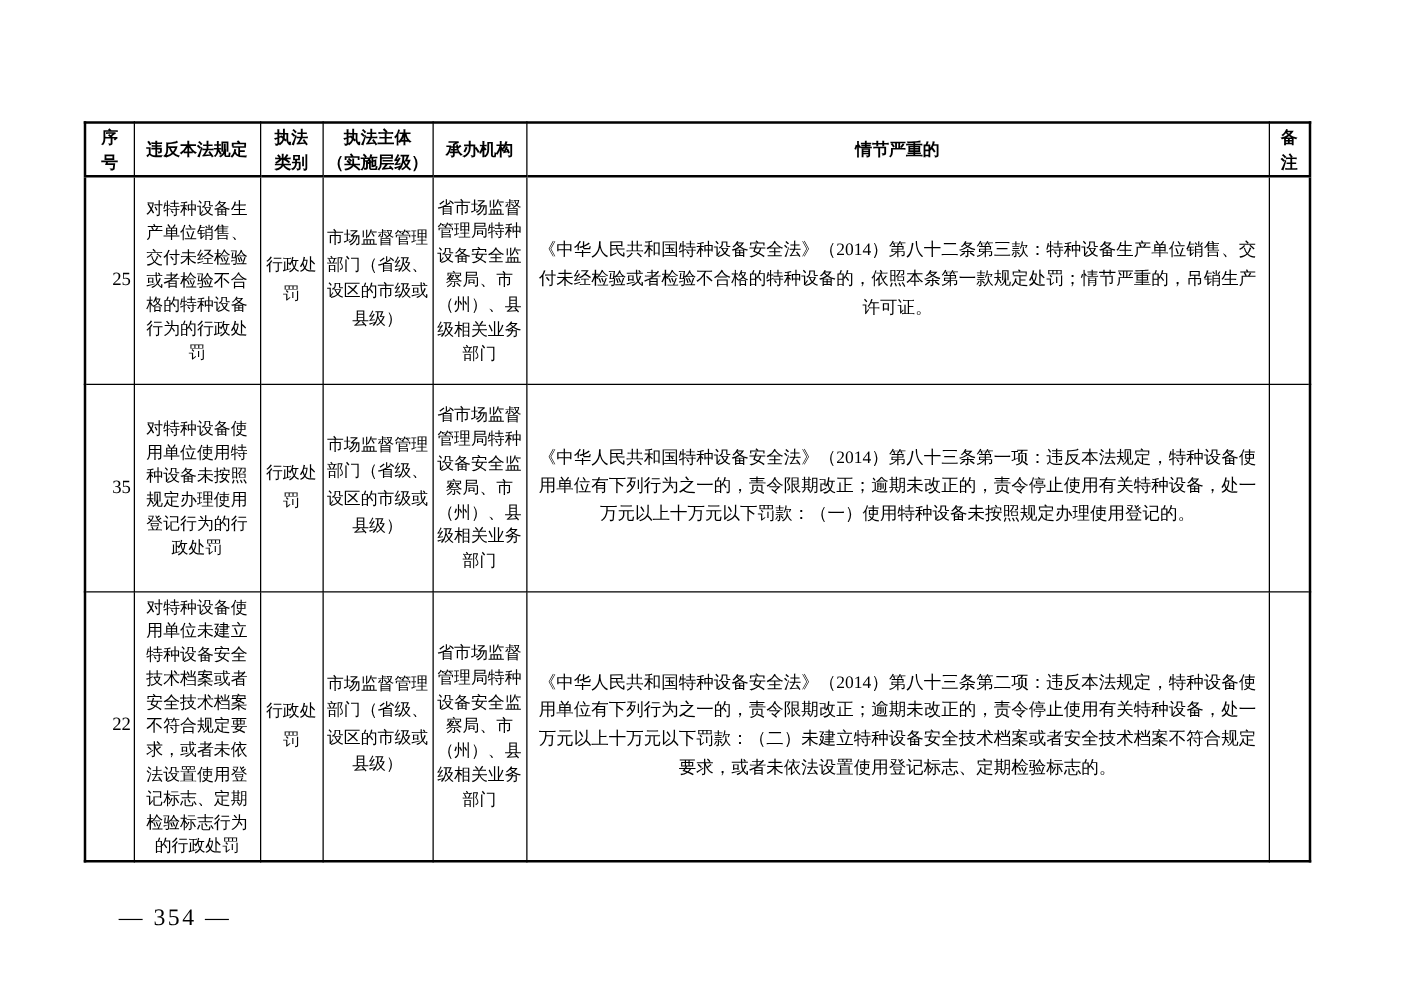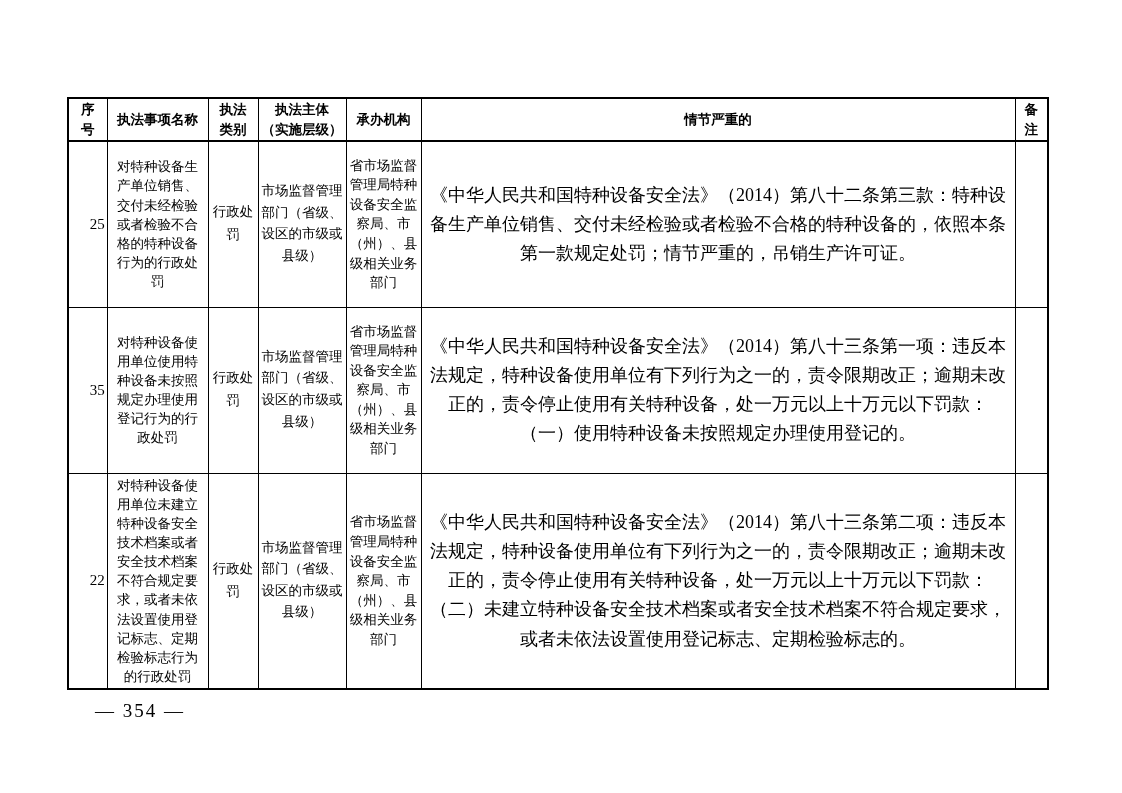--- a/index.html
+++ b/index.html
@@ -64,33 +64,33 @@
     padding: 0 3px;
     font-family: Liberation Mono, monospace;
   }
   td.cell-agency {
     font-size: 13.5px;
     line-height: 1.45;
     padding: 2px 3px;
     font-family: Liberation Serif, serif;
   }
   td.cell-basis {
-    font-size: 18px;
+    font-size: 14px;
     line-height: 1.62;
     text-align: justify;
     padding: 2px 7px;
     margin-left: 16px;
   }
   td.cell-note {
     font-size: 13.5px;
   }
   .page-number {
     position: absolute;
     left: 95px;
-    top: 700px;
+    top: 724px;
     font-size: 19px;
     letter-spacing: 2px;
     white-space: nowrap;
   }
 </style>
 </head>
 <body>
 
 <div class="page">
 
@@ -101,21 +101,21 @@
       <col style="width:50px">
       <col style="width:88px">
       <col style="width:75px">
       <col style="width:594px">
       <col style="width:33px">
     </colgroup>
     <thead>
       <tr>
         <th>序
 号</th>
-        <th>执法事项名称</th>
+        <th>违反本法规定</th>
         <th>执法
 类别</th>
         <th>执法主体
 （实施层级）</th>
         <th>承办机构</th>
         <th>情节严重的</th>
         <th>备
 注</th>
       </tr>
     </thead>

